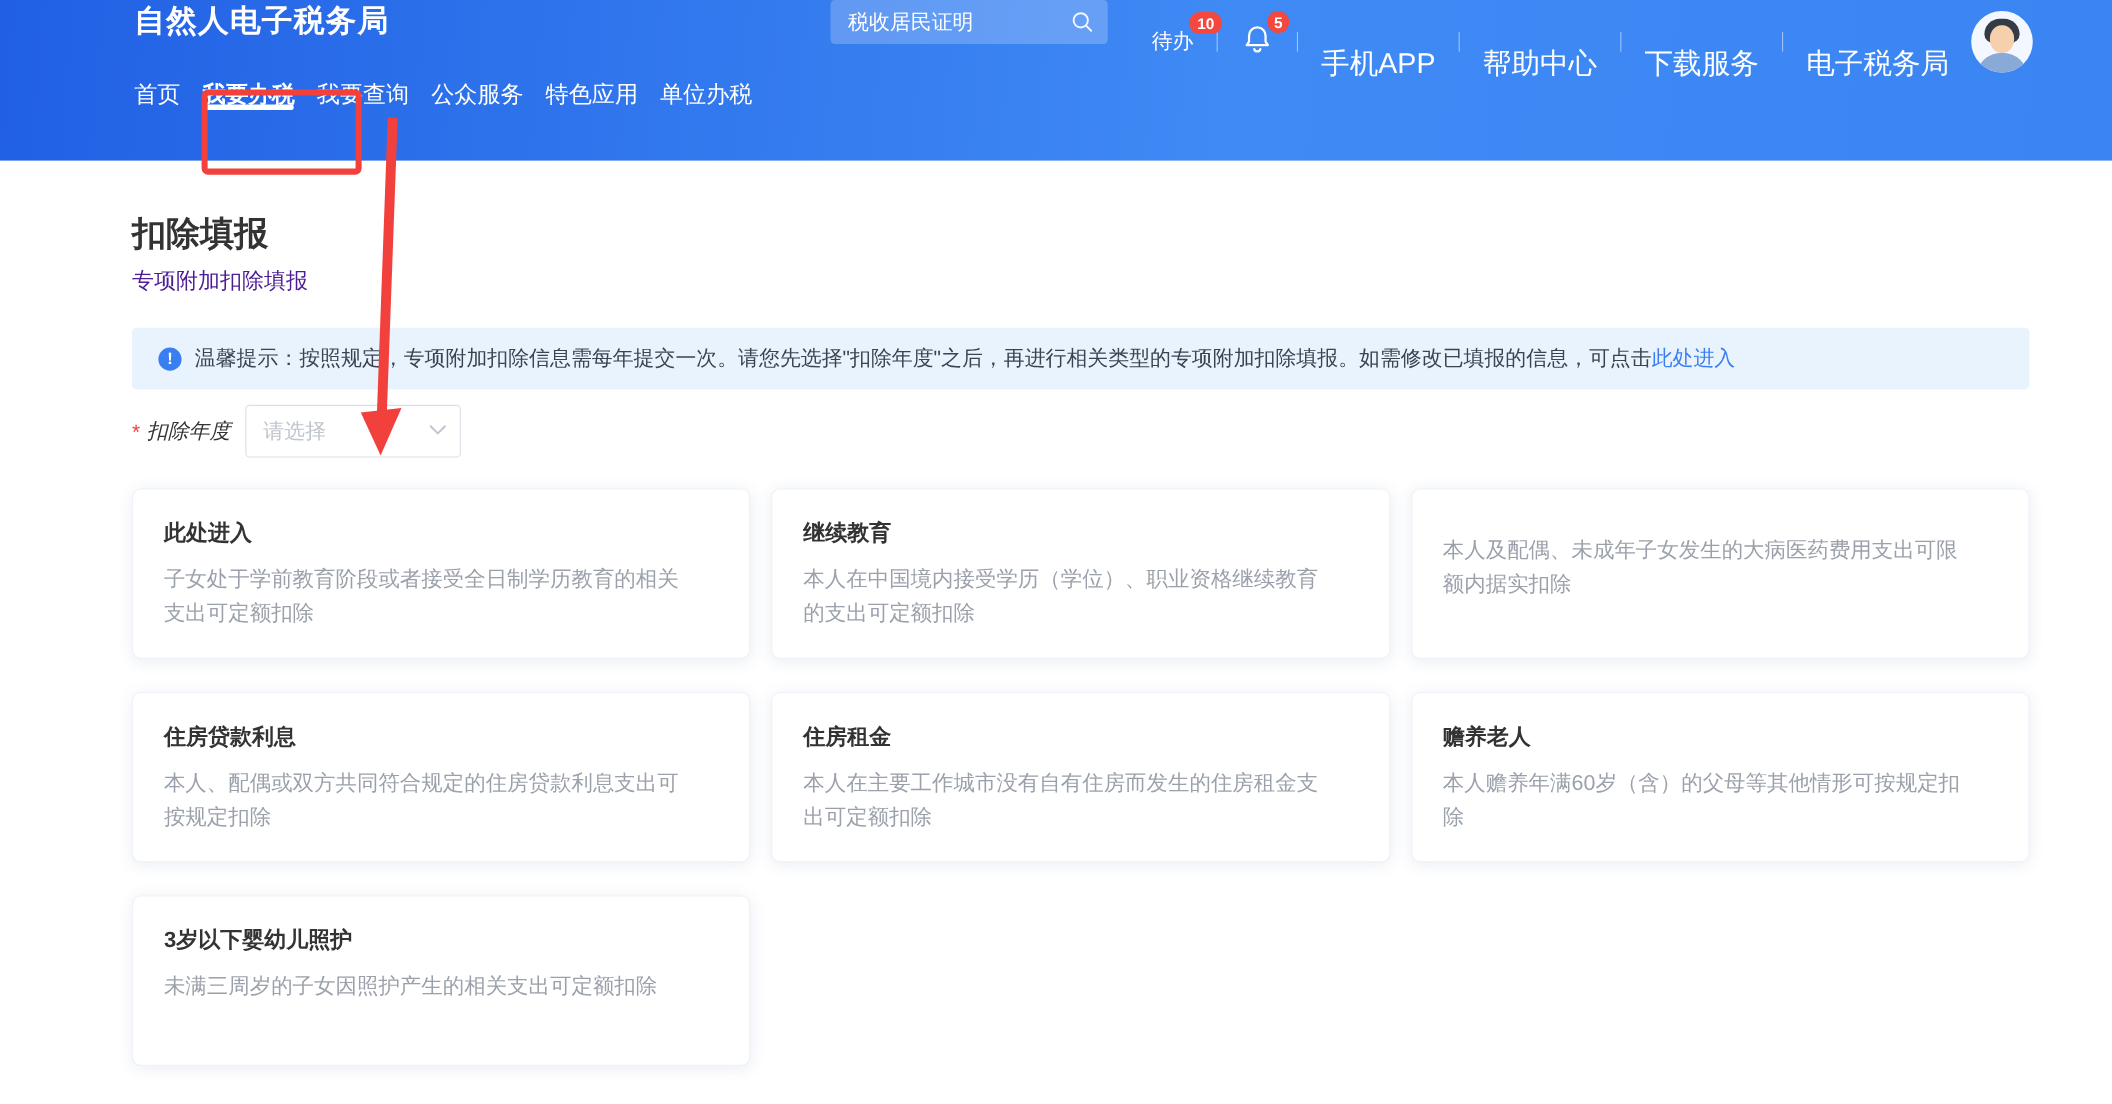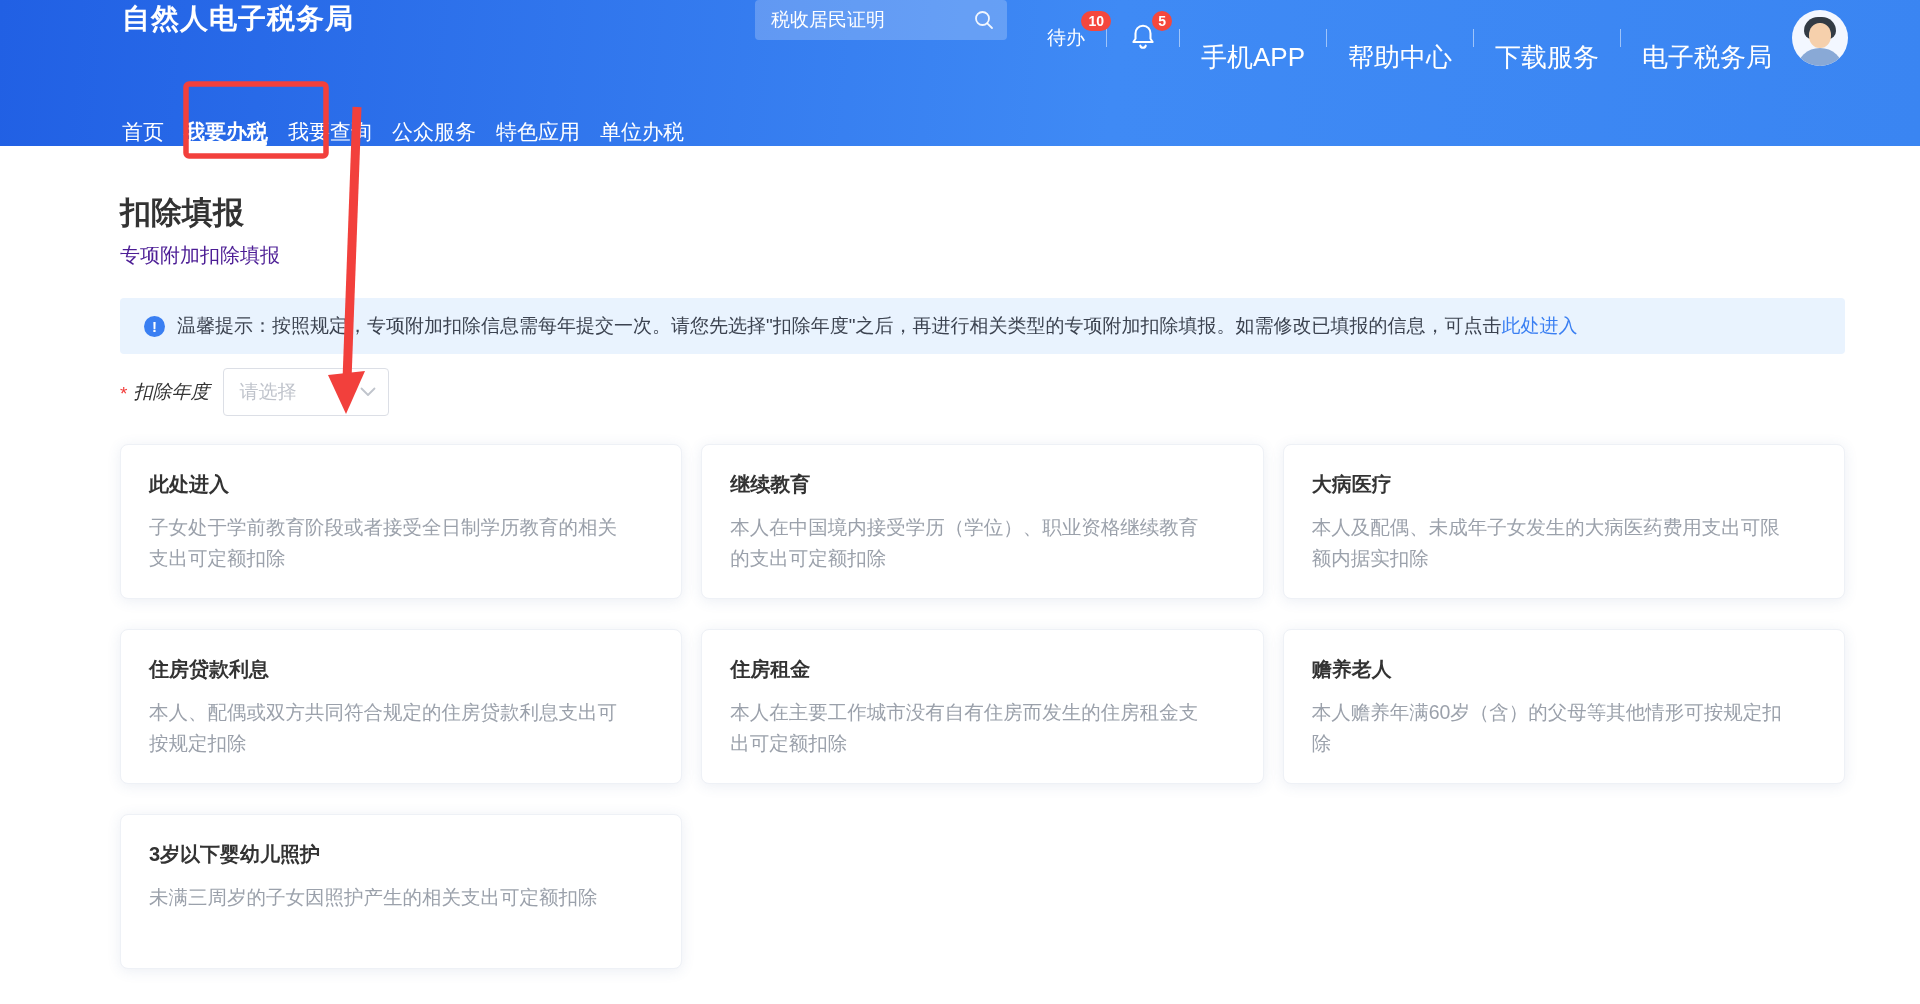--- a/index.html
+++ b/index.html
@@ -27,21 +27,21 @@
   .menu-item { font-size:26px; white-space:nowrap; cursor:pointer;margin-top:40px; }
   .avatar { width:56px; height:56px; border-radius:50%; background:#f3f7ff; margin-left:20px;
     position:relative; overflow:hidden; flex:none; cursor:pointer; }
   .avatar .hair { position:absolute; top:7px; left:50%; transform:translateX(-50%);
     width:32px; height:22px; background:#333b44; border-radius:16px 16px 9px 9px; }
   .avatar .face { position:absolute; top:13px; left:50%; transform:translateX(-50%);
     width:22px; height:25px; background:#f6d0ac; border-radius:48%; }
   .avatar .shirt { position:absolute; bottom:-3px; left:50%; transform:translateX(-50%);
     width:46px; height:21px; background:#89a9d6; border-radius:50% 50% 0 0/100% 100% 0 0; }
 
-  .nav-row { display:flex; align-items:flex-end; padding-left:122px; height:74px; gap:20px; }
+  .nav-row { display:flex; align-items:flex-start; padding-left:122px; height:74px; gap:20px; }
   .nav-item { position:relative; display:flex; align-items:center; font-size:21px;
     cursor:pointer; white-space:nowrap; }
   .nav-item.active { font-weight:bold; }
   .nav-item.active::after { content:""; position:absolute; left:1px; right:1px; bottom:0;
     height:5px; background:#fff; border-radius:2px; }
 
   
   .annotation { position:absolute; left:0; top:0; width:1920px; height:1004px;
     z-index:40; pointer-events:none; }
 
@@ -53,21 +53,21 @@
     display:flex; align-items:center; padding:0 24px; font-size:19px; color:#3c4350;
     white-space:nowrap; }
   .info-icon { width:21px; height:21px; border-radius:50%; background:#3a7ff2; color:#fff;
     display:flex; align-items:center; justify-content:center; font-size:15px; font-weight:bold;
     margin-right:12px; flex:none; }
   .notice-link { color:#3a7ff2; cursor:pointer; }
 
   .form-row { margin-top:14px; display:flex; align-items:center; }
   .required { color:#f23c3a; font-size:19px; margin-right:6px; margin-top:4px; }
   .form-label { font-size:19px; color:#333; margin-right:14px; white-space:nowrap;font-style:italic; }
-  .select { width:166px; height:48px; border:1px solid #dcdfe6; border-radius:4px; background:#fff;
+  .select { width:196px; height:48px; border:1px solid #dcdfe6; border-radius:4px; background:#fff;
     display:flex; align-items:center; padding:0 12px 0 15px; cursor:pointer; }
   .select-placeholder { flex:1; color:#c0c4cc; font-size:19px; }
 
   .cards { margin-top:28px; width:1725px; display:grid; grid-template-columns:repeat(3,1fr);
     column-gap:19px; row-gap:30px; }
   .card { background:#fff; border:1px solid #eef1f6; border-radius:8px; height:155px;
     padding:26px 28px; box-shadow:0 2px 14px rgba(55,90,150,.10); cursor:pointer; }
   .card-title { font-size:20px; font-weight:bold; color:#333; }
   .card-desc { margin-top:14px; font-size:19.5px; color:#9ba1ab; line-height:1.6; width:480px; }
 </style>
@@ -161,21 +161,20 @@
   <div class="cards">
     <div class="card">
       <div class="card-title">此处进入</div>
       <div class="card-desc">子女处于学前教育阶段或者接受全日制学历教育的相关支出可定额扣除</div>
     </div>
     <div class="card">
       <div class="card-title">继续教育</div>
       <div class="card-desc">本人在中国境内接受学历（学位）、职业资格继续教育的支出可定额扣除</div>
     </div>
     <div class="card">
-      <div class="card-title">大病医疗</div>
       <div class="card-desc">本人及配偶、未成年子女发生的大病医药费用支出可限额内据实扣除</div>
     </div>
     <div class="card">
       <div class="card-title">住房贷款利息</div>
       <div class="card-desc">本人、配偶或双方共同符合规定的住房贷款利息支出可按规定扣除</div>
     </div>
     <div class="card">
       <div class="card-title">住房租金</div>
       <div class="card-desc">本人在主要工作城市没有自有住房而发生的住房租金支出可定额扣除</div>
     </div>

